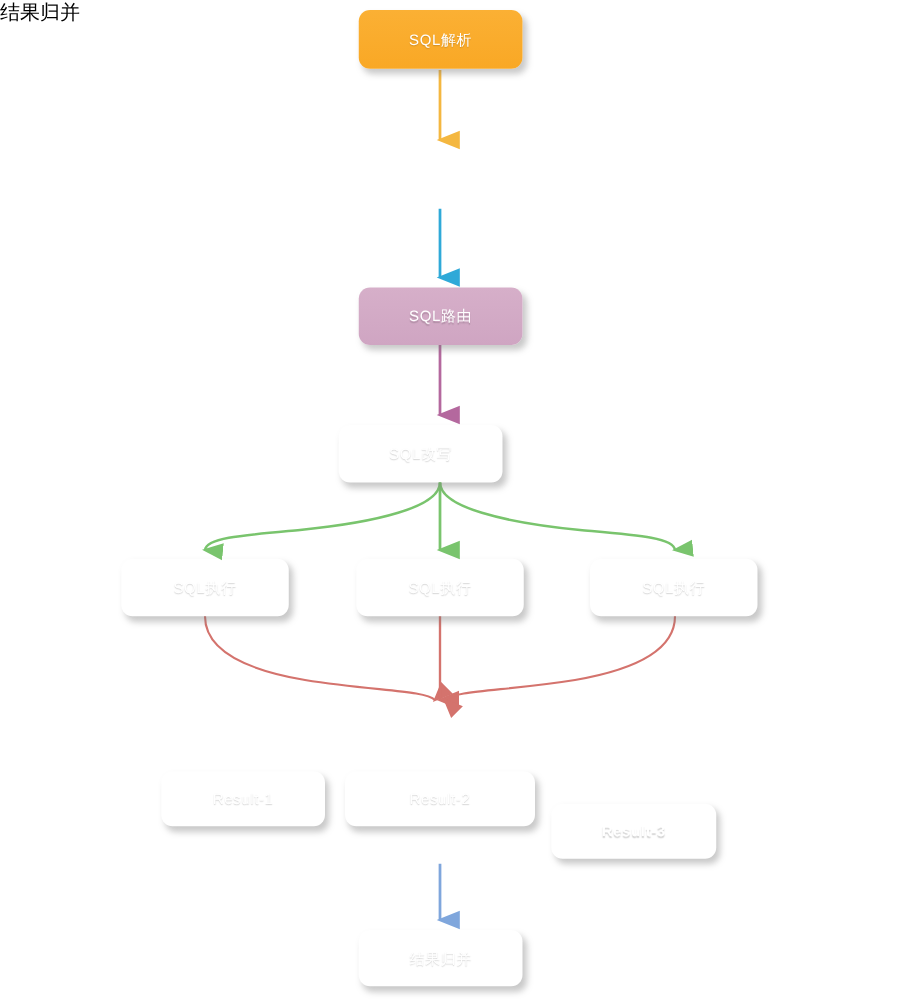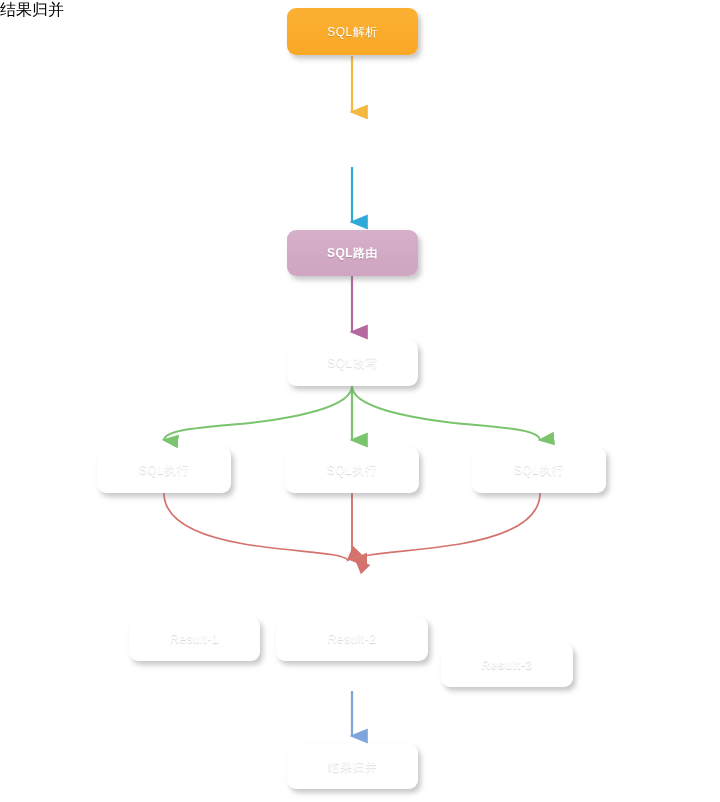--- a/index.html
+++ b/index.html
@@ -128,25 +128,25 @@
     <path d="M540,493 C540,515 518,534 460,544 C404,553 364,552 356,560" stroke="#d4736d" stroke-width="1.7" fill="none" marker-end="url(#ah-red)"></path>
 
     <path d="M352,691 L352,736" stroke="#7fa6dc" stroke-width="2.2" fill="none" marker-end="url(#ah-lblue)"></path>
   </svg>
 
   <div class="node n-parse" style="left:287px; top:8px; width:131px; height:47px;">
     <span class="node-label">SQL解析</span>
   </div>
 
 
-  <div class="node n-route" style="left:287px; top:230px; width:131px; height:46px;font-weight:bold;">
+  <div class="node n-route" style="left:287px; top:230px; width:131px; height:46px;">
     <span class="node-label">SQL路由</span>
   </div>
 
-  <div class="node n-rewrite" style="left:287px; top:340px; width:131px; height:46px;">
+  <div class="node n-rewrite" style="left:271px; top:340px; width:131px; height:46px;">
     <span class="node-label">SQL改写</span>
   </div>
 
   <div class="node n-exec" style="left:97px; top:447px; width:134px; height:46px;">
     <span class="node-label">SQL执行</span>
   </div>
 
   <div class="node n-exec" style="left:285px; top:447px; width:134px; height:46px;">
     <span class="node-label">SQL执行</span>
   </div>

